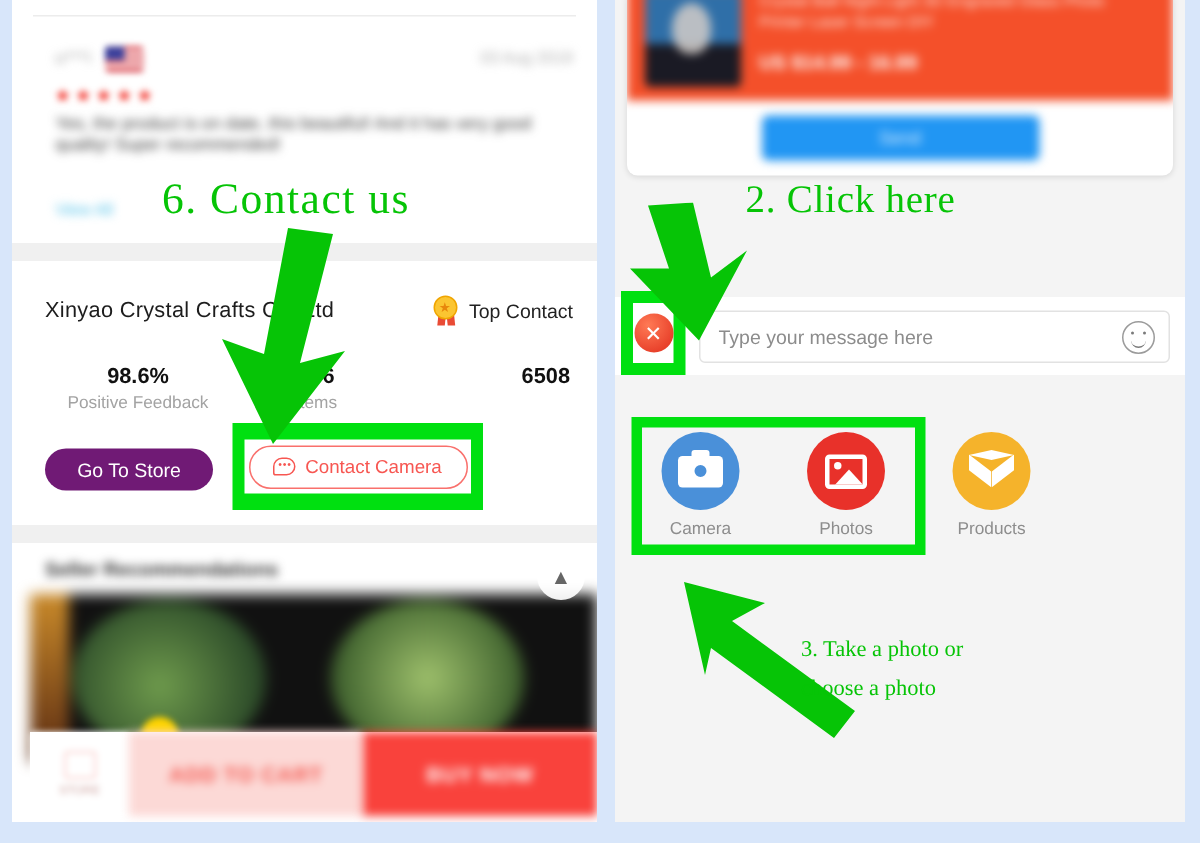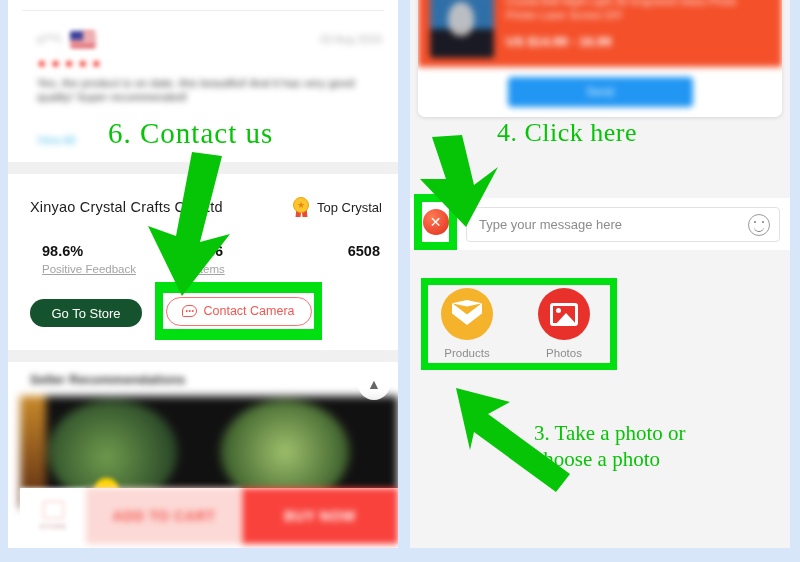--- a/index.html
+++ b/index.html
@@ -111,37 +111,37 @@
   }
   .badge-icon .ribbon-l { left: 3px; transform: skewX(-6deg); }
   .badge-icon .ribbon-r { left: 9px; transform: skewX(6deg); }
   .badge-text { font-size: 13px; color: #222; }
 
   .stats-row {
     position: absolute; left: 0; top: 68px; width: 390px;
     display: flex;
   }
   .stat { text-align: center; }
-  .stat-1 { width: 148px; text-align: left; padding-left: 34px; box-sizing: border-box; }
+  .stat-1 { width: 148px; text-align: center; padding-left: 20px; box-sizing: border-box; }
   .stat-2 { width: 110px; }
   .stat-3 { width: 132px; text-align: right; padding-right: 18px; box-sizing: border-box; }
   .stat-val {
     font-size: 14.5px; color: #111; font-weight: 700; line-height: 19px;
   }
   .stat-lbl {
-    font-size: 11.5px; color: #a3a3a3; line-height: 16px; text-decoration: underline;
+    font-size: 11.5px; color: #a3a3a3; line-height: 16px;
   }
 
   .btn-row {
     position: absolute; left: 0; top: 122px; width: 390px; height: 44px;
   }
   .btn-store {
     position: absolute; left: 22px; top: 3px;
     width: 112px; height: 28px; border-radius: 14px;
-    background: #14532d; color: #fff;
+    background: #701a75; color: #fff;
     font-size: 13px; display: flex; align-items: center; justify-content: center;
     border: none; cursor: pointer; font-family: inherit;
   }
   .hl-contact {
     position: absolute; left: 147px; top: -14px;
     width: 167px; height: 58px; background: #00e010;
     box-sizing: border-box;
     display: flex; align-items: center; justify-content: center;
   }
   .hl-contact-inner {
@@ -401,21 +401,21 @@
 
   
   .anno-text {
     position: absolute;
     font-family: "Liberation Serif", serif;
     color: #06c406; font-weight: 400;
     white-space: pre;
   }
   #anno-1 { left: 108px; top: 117px; font-size: 29px; letter-spacing: 1px; }
   #anno-2 { left: 497px; top: 118px; font-size: 26px; letter-spacing: .5px; }
-  #anno-3 { left: 534px; top: 420px; font-size: 21px; line-height: 26px; }
+  #anno-3 { left: 534px; top: 420px; font-size: 15px; line-height: 26px; }
 
   .anno-arrow { position: absolute; }
 
   
 </style>
 </head>
 <body>
 
 <div id="root">
 
@@ -437,21 +437,21 @@
 
     <div class="seller-card">
       <div class="seller-name">Xinyao Crystal Crafts Co. Ltd</div>
 
       <div class="badge-wrap">
         <span class="badge-icon">
           <span class="ribbon-l"></span>
             <span class="ribbon-r"></span>
           <span class="medal">★</span>
         </span>
-        <span class="badge-text">Top Crystal</span>
+        <span class="badge-text">Top Contact</span>
       </div>
 
       <div class="stats-row">
         <div class="stat stat-1">
           <div class="stat-val">98.6%</div>
           <div class="stat-lbl">Positive Feedback</div>
         </div>
         <div class="stat stat-2">
           <div class="stat-val">236</div>
           <div class="stat-lbl">items</div>
@@ -521,50 +521,56 @@
         <input class="msg-input" type="text" placeholder="Type your message here" style="">
         <button class="emoji-btn"></button>
       </div>
     </div>
 
     <div class="attach-row">
       <div class="hl-attach">
         <div class="hl-attach-inner"></div>
       </div>
       <div class="attach-items">
+        <div class="attach-item">
+          <div class="att-circle att-camera">
+            <span class="cam-body"></span>
+          </div>
+          <span class="att-lbl">Camera</span>
+        </div>
+        <div class="attach-item">
+          <div class="att-circle att-photos">
+            <span class="pho-body"></span>
+          </div>
+          <span class="att-lbl">Photos</span>
+        </div>
         <div class="attach-item">
           <div class="att-circle att-products">
             <span class="box-glyph">
                 <span class="top"></span>
                 <span class="lft"></span>
                 <span class="rgt"></span>
               </span>
           </div>
           <span class="att-lbl">Products</span>
         </div>
-        <div class="attach-item">
-          <div class="att-circle att-photos">
-            <span class="pho-body"></span>
-          </div>
-          <span class="att-lbl">Photos</span>
-        </div>
       </div>
     </div>
   </div>
 
   <svg class="anno-arrow" style="left:130px; top:150px;" width="140" height="150" viewBox="0 0 140 150">
     <path d="M62 2 L92 6 L70 92 L100 84 L52 146 L18 76 L46 86 Z" fill="#06c406"></path>
   </svg>
 
   <svg class="anno-arrow" style="left:418px; top:135px;" width="110" height="95" viewBox="0 0 110 95">
     <path d="M14 2 L44 0 L56 50 L80 32 L48 92 L2 44 L28 44 Z" fill="#06c406"></path>
   </svg>
 
   <svg class="anno-arrow" style="left:452px; top:382px;" width="130" height="115" viewBox="0 0 130 115">
     <path d="M4 6 L58 20 L36 32 L118 92 L104 110 L22 50 L18 68 Z" fill="#06c406"></path>
   </svg>
 
   <div class="anno-text" id="anno-1">6. Contact us</div>
-  <div class="anno-text" id="anno-2">4. Click here</div>
+  <div class="anno-text" id="anno-2">2. Click here</div>
   <div class="anno-text" id="anno-3">3. Take a photo or
 choose a photo</div>
 
 </div>
 
 </body></html>

